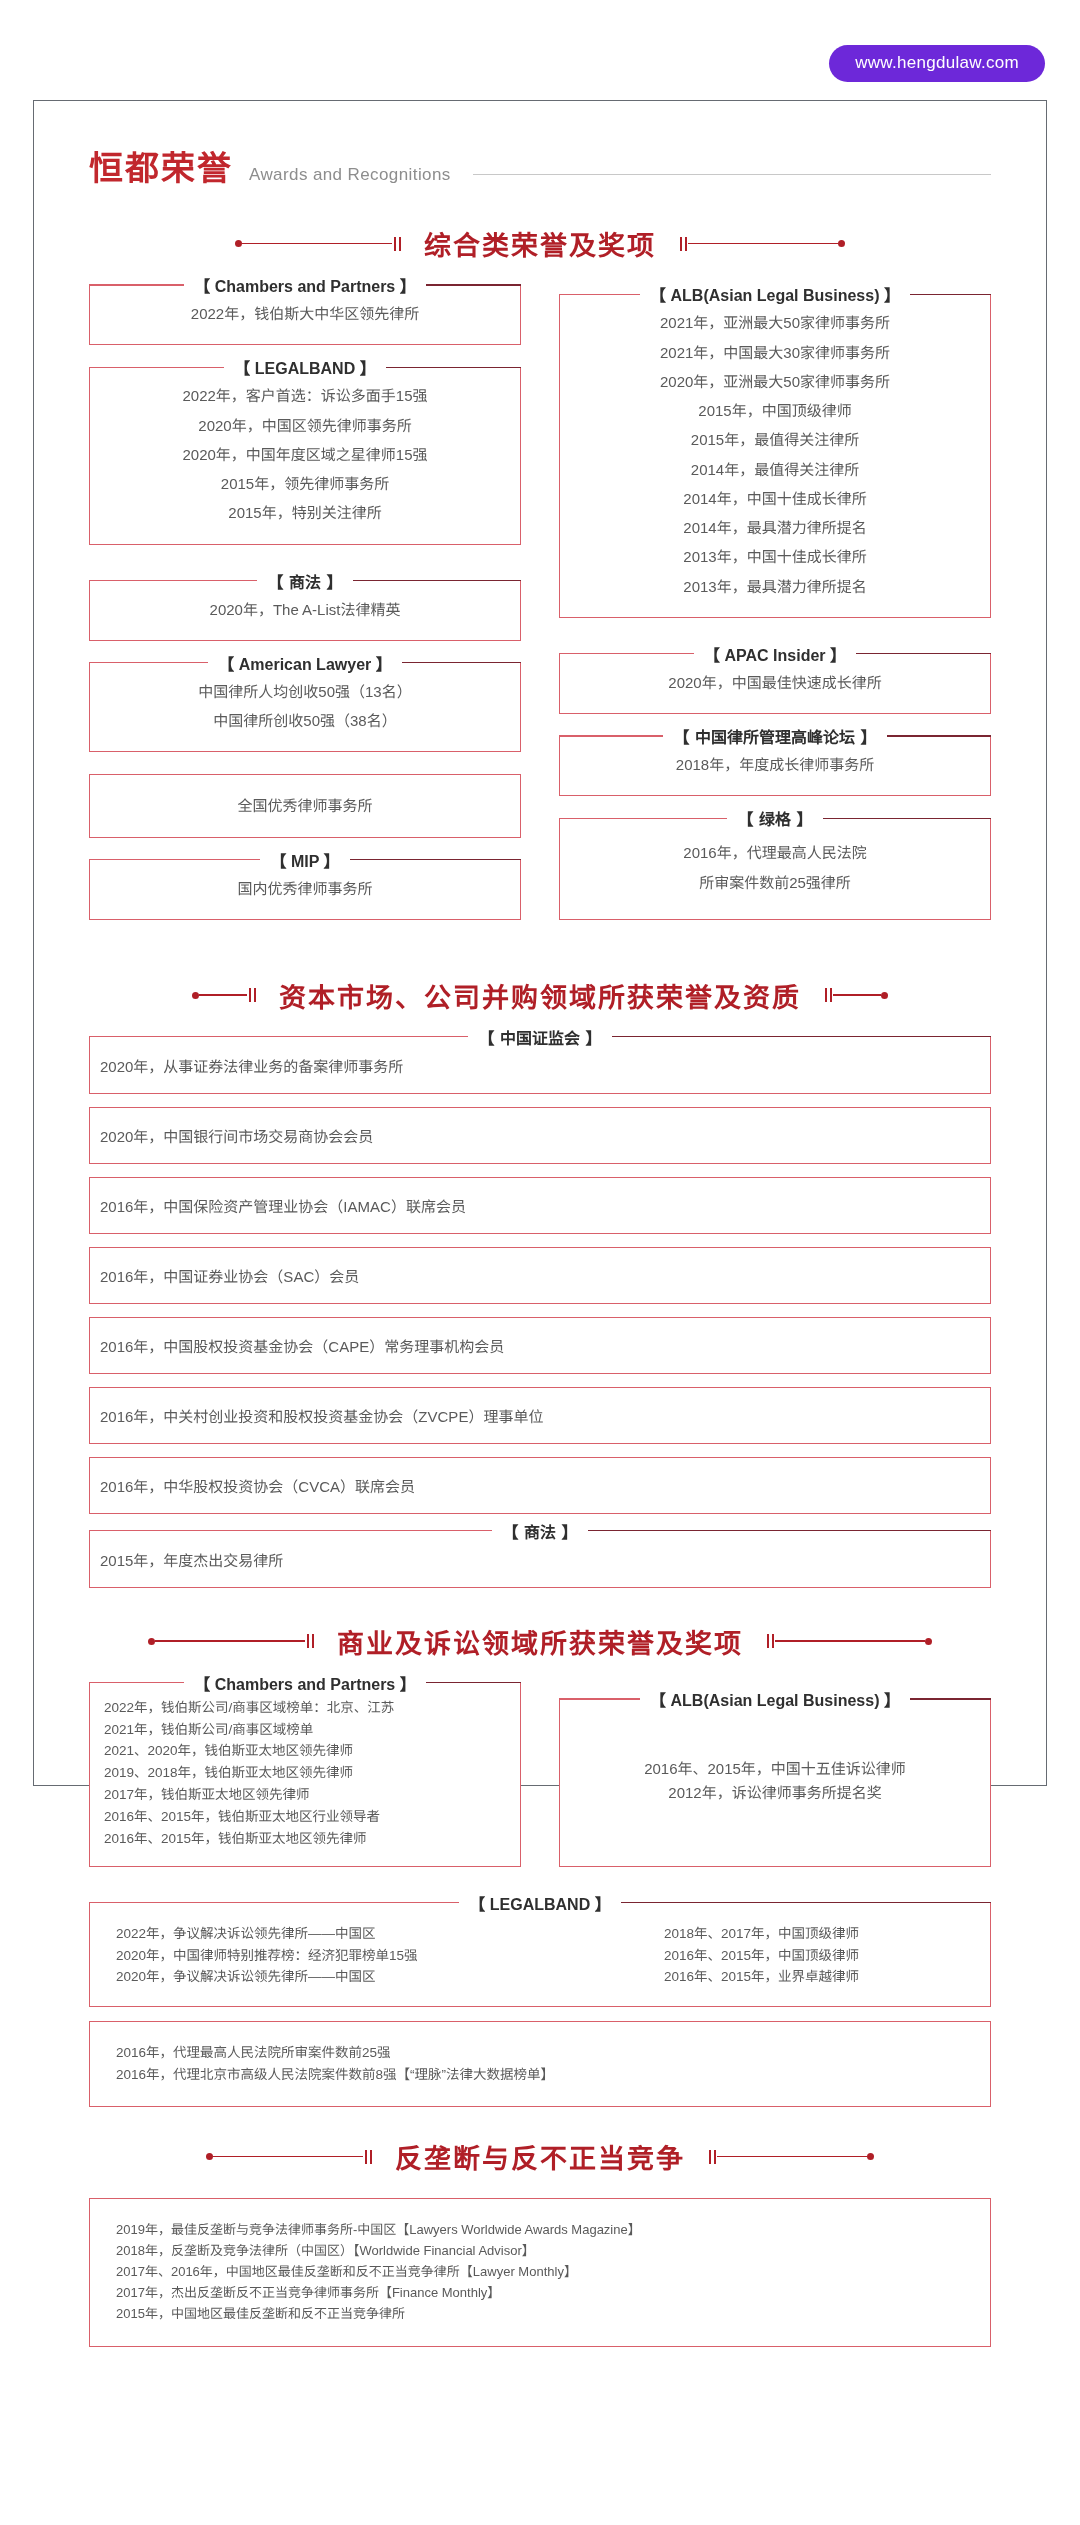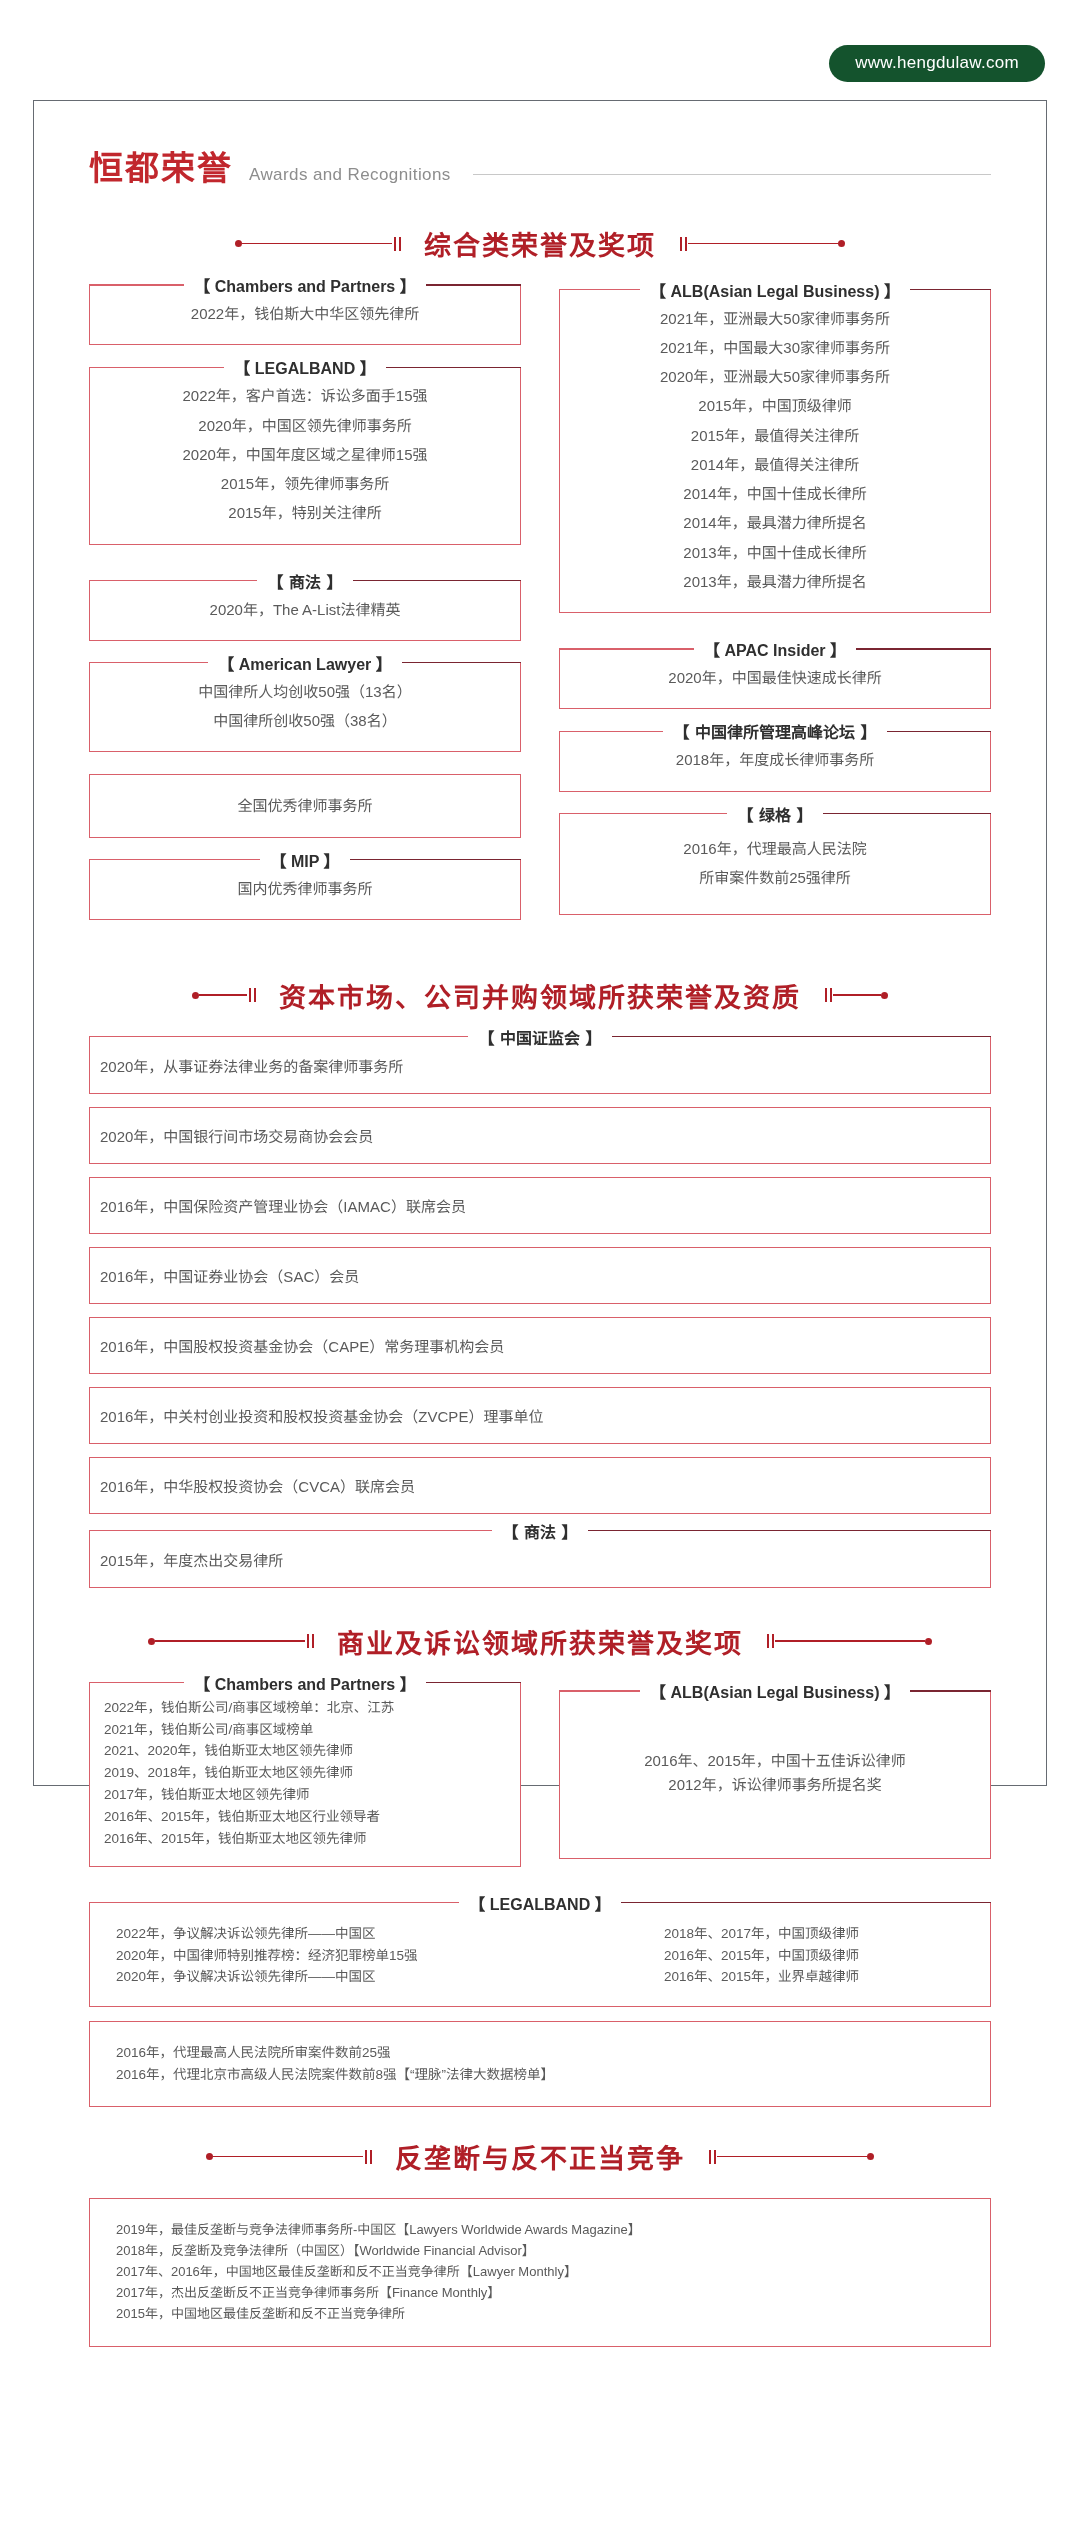--- a/index.html
+++ b/index.html
@@ -14,21 +14,21 @@
     overflow: hidden;
   }
 
   
   .url-badge-wrap {
     position: absolute;
     top: 45px; right: 35px;
     z-index: 5;
   }
   .url-badge {
-    background: #14532d;
+    background: #6d28d9;
     color: #ffffff;
     font-size: 17px;
     letter-spacing: .3px;
     padding: 8px 26px 9px;
     border-radius: 20px;
     display: inline-block;
     white-space: nowrap;
   }
 
   
@@ -105,21 +105,21 @@
     padding: 0 22px;
     white-space: nowrap;
     font-family: "DejaVu Serif", "Liberation Serif", serif;
   }
 
   
   .cols {
     display: flex;
     gap: 38px;
     padding: 0 55px;
-    align-items: center;
+    align-items: flex-end;
   }
   .col { flex: 1 1 0; min-width: 0; }
 
   .award-box {
     border: 1.4px solid #d9606a;
     border-top: none;
     position: relative;
     margin-bottom: 22px;
     padding: 14px 14px 16px;
     background: #fff;

